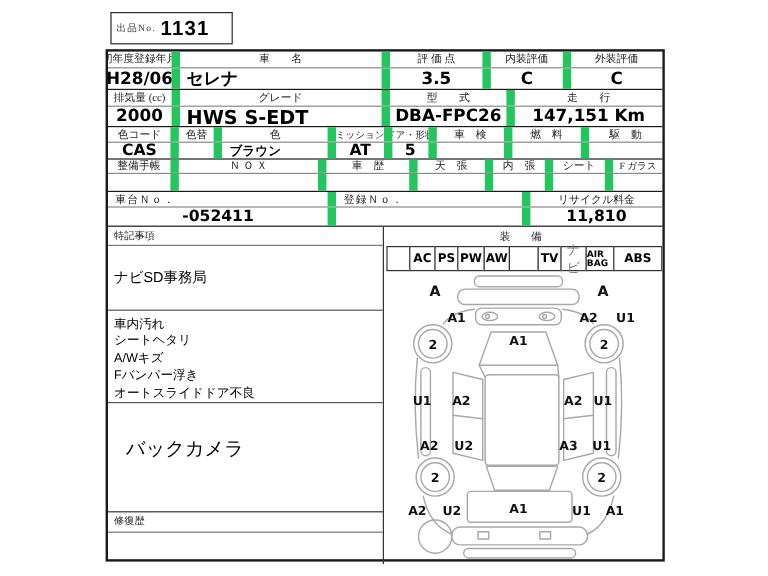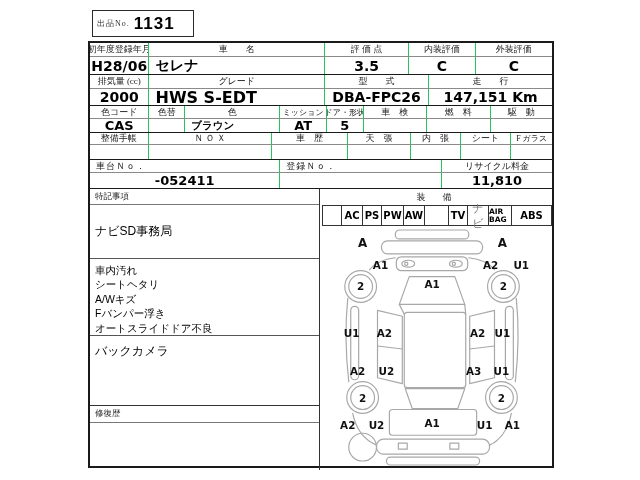--- a/index.html
+++ b/index.html
@@ -10,39 +10,39 @@
   
   #auction-box{position:absolute;left:92px;top:10px;width:102px;height:27px;
     border:1.5px solid #2a2a2a;box-sizing:border-box;display:flex;align-items:center;background:#fff;}
   #auction-box .lbl{font-size:8px;color:#333;margin-left:4px;letter-spacing:1px;}
   #auction-box .val{font-size:17px;font-weight:bold;margin-left:4px;letter-spacing:1px;}
 
   
   #sheet{position:absolute;left:88px;top:41px;width:466px;height:427px;
     border:2px solid #1a1a1a;box-sizing:border-box;background:#fff;}
   .row{display:flex;width:100%;box-sizing:border-box;}
-  .c{box-sizing:border-box;border-right:1px solid #22c55e;display:flex;align-items:center;
+  .c{box-sizing:border-box;border-right:7px solid #22c55e;display:flex;align-items:center;
      justify-content:center;overflow:hidden;white-space:nowrap;}
   .c.last{border-right:none;}
   .hc{font-family:"Liberation Serif","DejaVu Serif",serif;font-size:9px;color:#222;}
   .vc{font-family:"DejaVu Sans",sans-serif;font-weight:bold;font-size:13px;color:#000;}
   .hrow{border-bottom:1px solid #8a8a8a;}
   .vrow{border-bottom:1.5px solid #1a1a1a;}
   .left-align{justify-content:flex-start;padding-left:6px;}
 
   
   #bottom{display:flex;height:281px;}
   #notes-col{width:232px;box-sizing:border-box;border-right:1px solid #333;display:flex;flex-direction:column;}
   #equip-col{width:234px;box-sizing:border-box;display:flex;flex-direction:column;}
 
   .notes-h{height:15px;border-bottom:1px solid #777;display:flex;align-items:center;
     font-size:8.5px;color:#222;padding-left:5px;}
   .sec1{height:53px;border-bottom:1px solid #555;font-size:12px;display:flex;align-items:center;padding-left:5px;}
   .sec2{height:77px;border-bottom:1px solid #555;font-size:10.5px;line-height:1.38;padding:4px 0 0 5px;box-sizing:border-box;}
-  .sec3{height:70px;border-bottom:1.5px solid #333;font-size:12px;padding:7px 0 0 5px;box-sizing:border-box;}
+  .sec3{height:70px;border-bottom:1.5px solid #333;font-size:16px;padding:7px 0 0 15px;box-sizing:border-box;margin-top:21px;}
   .repair-h{height:16px;border-bottom:1px solid #777;display:flex;align-items:center;
     font-size:8.5px;color:#222;padding-left:5px;}
   .sec4{flex:1;}
 
   .equip-h{height:16px;display:flex;align-items:center;justify-content:center;
     font-size:9px;color:#222;letter-spacing:4px;}
   .equip-row{height:21px;display:flex;margin-left:2px;}
   .eq{box-sizing:border-box;border:1px solid #333;margin-left:-1px;display:flex;
       align-items:center;justify-content:center;font-family:"DejaVu Sans",sans-serif;
       font-weight:bold;font-size:10px;background:#fff;text-align:center;}

